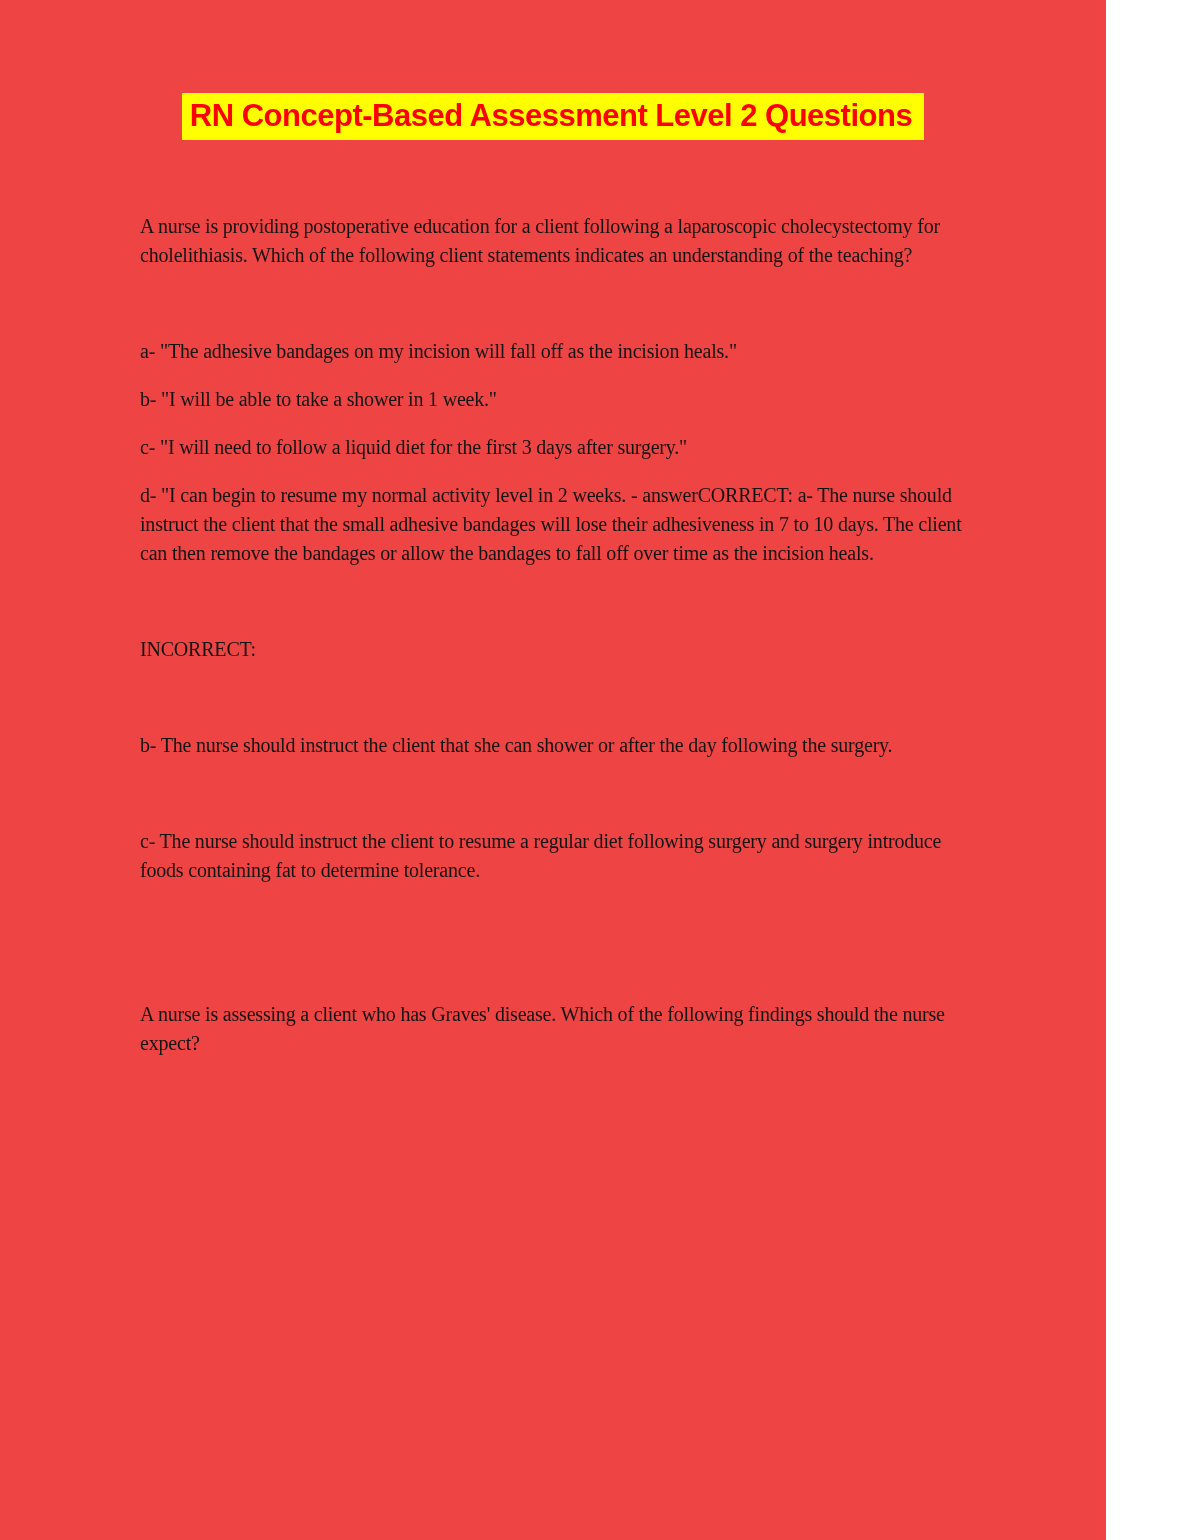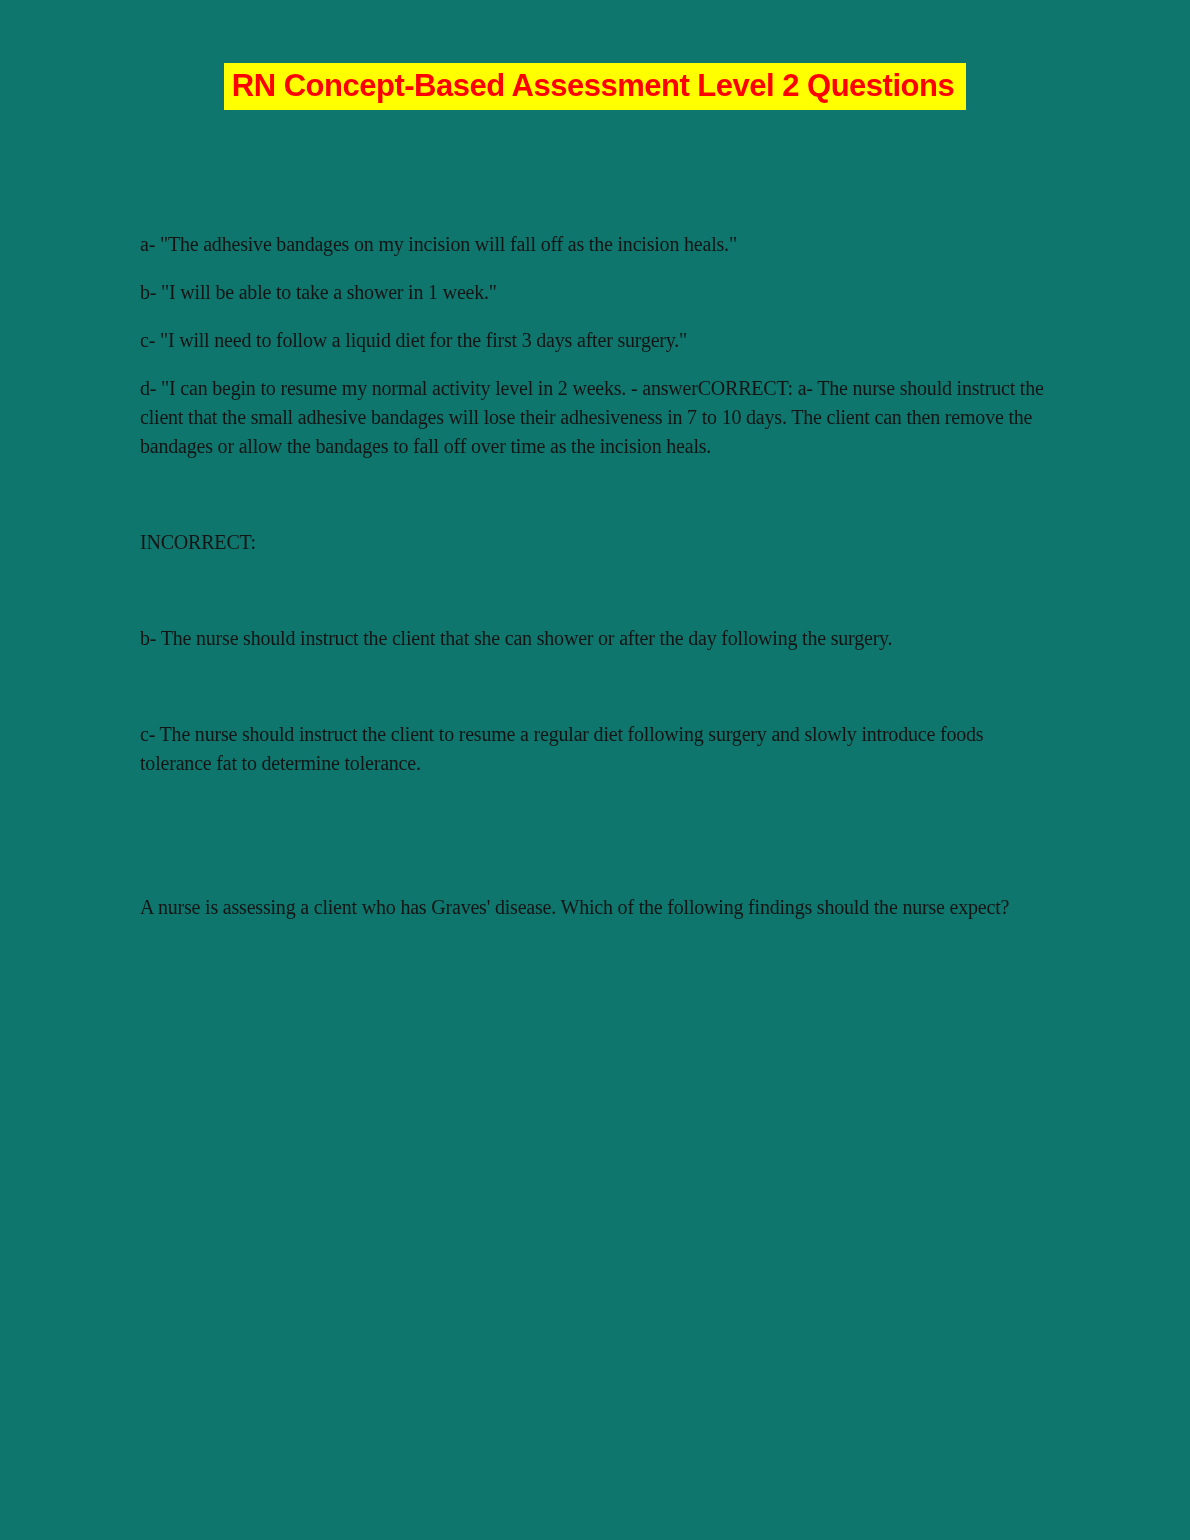--- a/index.html
+++ b/index.html
@@ -6,24 +6,24 @@
     --title-color: #ff0000;
     --highlight-color: #ffff00;
   }
   * { box-sizing: border-box; }
   html, body {
     margin: 0;
     padding: 0;
     background: #ffffff;
   }
   .page {
-    width: 1190px;
+    width: 1106px;
     min-height: 1540px;
-    background: #0f766e;
-    padding: 60px 140px 60px 140px;
+    background: #ef4444;
+    padding: 90px 140px 60px 140px;
     font-family: "Liberation Serif", serif;
     color: #141414;
   }
   .title {
     margin: 0 0 22px 0;
     text-align: center;
     font-family: "Liberation Sans", sans-serif;
     font-weight: bold;
     font-size: 31px;
     letter-spacing: -0.5px;
@@ -49,28 +49,29 @@
 </style>
 </head>
 <body>
 
 <div class="page">
   <h1 class="title">
     <div class="title-line"><span class="hl">RN Concept-Based Assessment Level 2 Questions</span></div>
   </h1>
   <div class="body-text">
       <p class="blank"></p>
+      <p>A nurse is providing postoperative education for a client following a laparoscopic cholecystectomy for cholelithiasis. Which of the following client statements indicates an understanding of the teaching?</p>
       <p class="blank"></p>
       <p>a- "The adhesive bandages on my incision will fall off as the incision heals."</p>
       <p>b- "I will be able to take a shower in 1 week."</p>
       <p>c- "I will need to follow a liquid diet for the first 3 days after surgery."</p>
       <p>d- "I can begin to resume my normal activity level in 2 weeks. - answerCORRECT: a- The nurse should instruct the client that the small adhesive bandages will lose their adhesiveness in 7 to 10 days. The client can then remove the bandages or allow the bandages to fall off over time as the incision heals.</p>
       <p class="blank"></p>
       <p>INCORRECT:</p>
       <p class="blank"></p>
       <p>b- The nurse should instruct the client that she can shower or after the day following the surgery.</p>
       <p class="blank"></p>
-      <p>c- The nurse should instruct the client to resume a regular diet following surgery and slowly introduce foods tolerance fat to determine tolerance.</p>
+      <p>c- The nurse should instruct the client to resume a regular diet following surgery and surgery introduce foods containing fat to determine tolerance.</p>
       <p class="blank"></p>
       <p class="blank"></p>
       <p>A nurse is assessing a client who has Graves' disease. Which of the following findings should the nurse expect?</p>
     </div>
 </div>
 
 </body></html>

